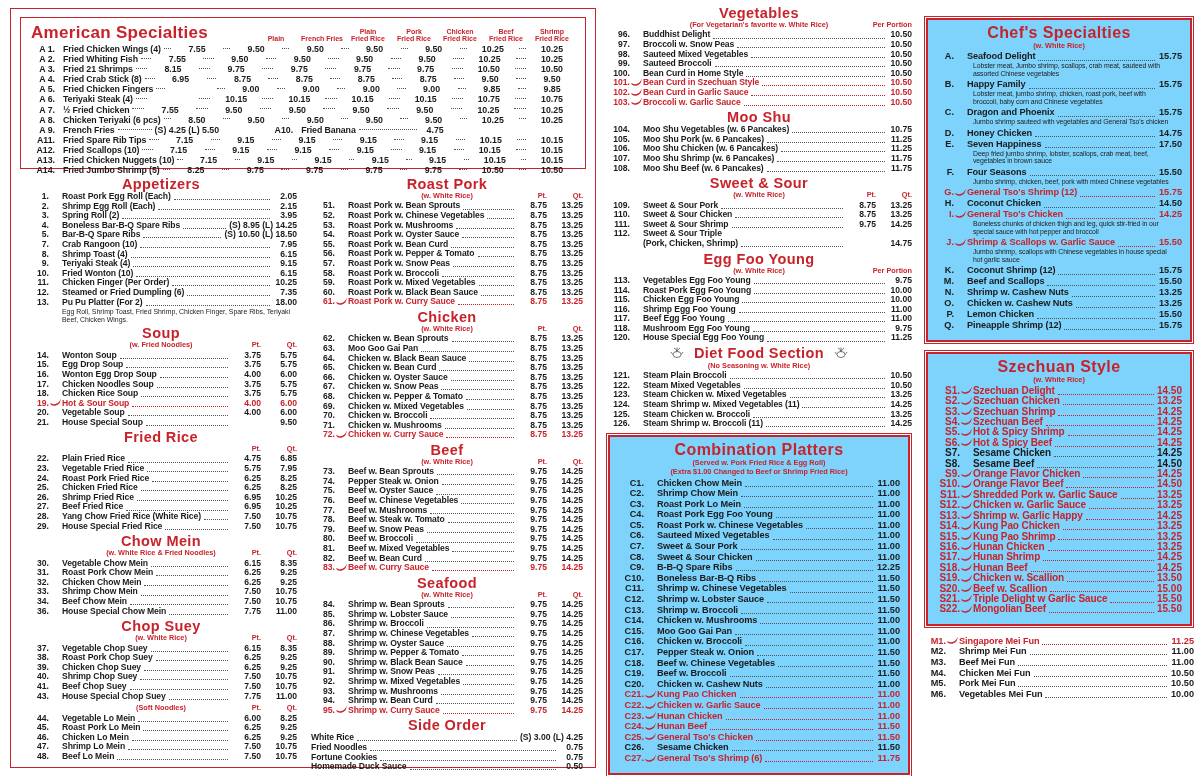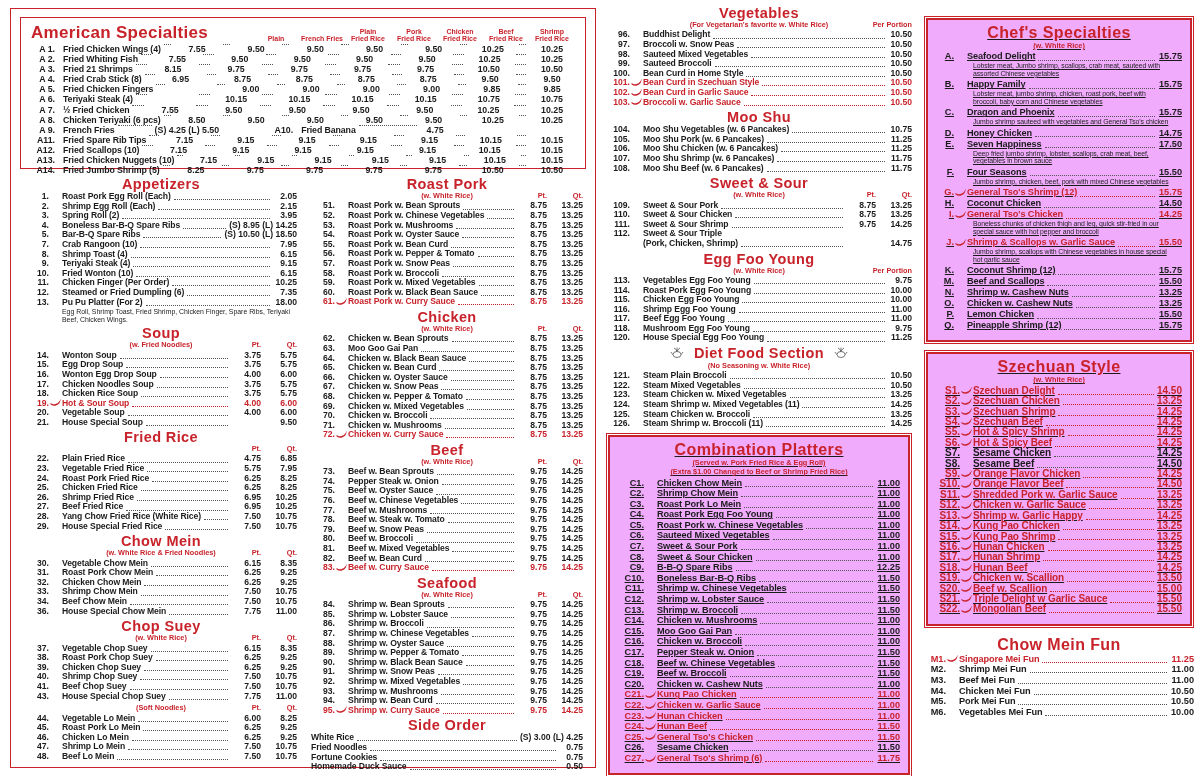--- a/index.html
+++ b/index.html
@@ -8,21 +8,21 @@
     background:#ffffff;color:var(--ink,#1b1b1b);
     font-family:"Liberation Sans", sans-serif;
   }
   
   #left-page{position:absolute;left:10px;top:8px;width:584px;height:758px;border:1.6px solid var(--red);}
   #american{position:absolute;left:9px;top:8px;right:9px;height:152px;border:1.6px solid var(--red);padding:3px 10px 8px 10px;box-sizing:border-box;}
   #colA{position:absolute;left:14px;top:166px;width:272px;}
   #colB{position:absolute;left:300px;top:166px;width:272px;}
   #middle{position:absolute;left:606px;top:4px;width:306px;}
   #right{position:absolute;left:924px;top:12px;width:270px;}
-  .redbox{border:2px solid var(--red);outline:1px solid var(--red);outline-offset:1.5px;padding:2px 8px 6px 8px;margin:6px 2px 10px 2px;background:#f0abfc;text-decoration:underline;}
+  .redbox{border:2px solid var(--red);outline:1px solid var(--red);outline-offset:1.5px;padding:2px 8px 6px 8px;margin:6px 2px 10px 2px;background:#7dd3fc;}
   
   .sec{margin-bottom:3px;}
   .stitle{color:var(--red);font-weight:700;font-size:14.5px;line-height:15px;text-align:center;letter-spacing:.4px;margin-top:2px;white-space:nowrap;}
   .stitle .dicon{margin:0 10px;vertical-align:middle;}
   .ssub{position:relative;text-align:center;color:var(--red);font-size:7.3px;line-height:8.4px;font-weight:700;margin-bottom:1px;min-height:8px;white-space:nowrap;}
   .headR{position:absolute;right:0;bottom:0;display:flex;}
   .headR .ptl{width:30px;text-align:right;} .headR .qtl{width:36px;text-align:right;}
   .portionl{position:absolute;right:0;bottom:0;}
   .row{display:flex;align-items:flex-end;font-size:8.6px;font-weight:700;line-height:9.6px;white-space:nowrap;}
   .num{width:24px;text-align:right;flex:none;}
@@ -41,21 +41,21 @@
   .sec.chefs .num{width:18px;}
   .sec.szechuan .row{font-size:10px;line-height:10.4px;}
   .sec.meifun .row{font-size:9.2px;line-height:10.6px;}
   .sec.meifun .num{width:22px;}
   .sec .stitle.big{font-size:16px;line-height:18px;}
   
   .am-head{display:flex;align-items:flex-end;height:22px;margin-bottom:1px;}
   .am-title{flex:none;color:var(--red);font-weight:700;font-size:17px;letter-spacing:.3px;}
   .am-spacer{flex:1;}
   .am-colh{width:46px;flex:none;text-align:center;color:var(--red);font-size:7px;line-height:7.6px;font-weight:700;}
-  .am-row{display:flex;align-items:flex-start;font-size:8.8px;font-weight:700;line-height:10.1px;white-space:nowrap;}
+  .am-row{display:flex;align-items:center;font-size:8.8px;font-weight:700;line-height:10.1px;white-space:nowrap;}
   .am-row .num{width:24px;} .am-row .gap{width:8px;}
   .am-cell{width:46px;flex:none;text-align:center;}
   .chili svg{display:block;}
 </style>
 </head>
 <body>
 
 <div id="left-page">
   <div id="american">
       <div class="am-head">
@@ -2125,21 +2125,20 @@
               </svg>
             </span>
           </span>
           <span class="iname">Mongolian Beef</span>
           <span class="lead"></span>
           <span class="p1">15.50</span>
         </div>
       </section>
     </div>
     <section class="sec meifun">
-      <div class="stitle big"><span>Chow Mein Fun</span></div>
       <div class="row hot">
         <span class="num">M1.</span>
         <span class="gap">
           <span class="chili">
             <svg width="11" height="8" viewBox="0 0 22 15">
               <path d="M1 10 Q7 15 13 12 Q20 9 20.5 3 Q20.6 1.4 19.6 3 Q17 8 11 9.5 Q5 11 2.3 8 Q.6 6.4 1 10Z" fill="currentColor"></path>
               <path d="M20.3 3 Q22 2 21 .5" stroke="currentColor" stroke-width="1.2" fill="none"></path>
             </svg>
           </span>
         </span>

